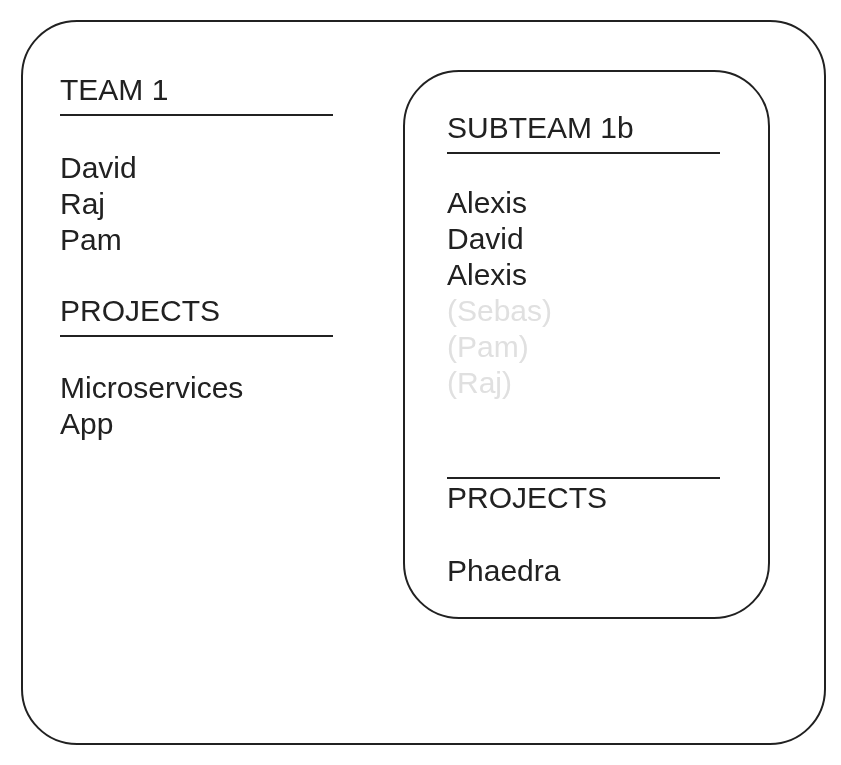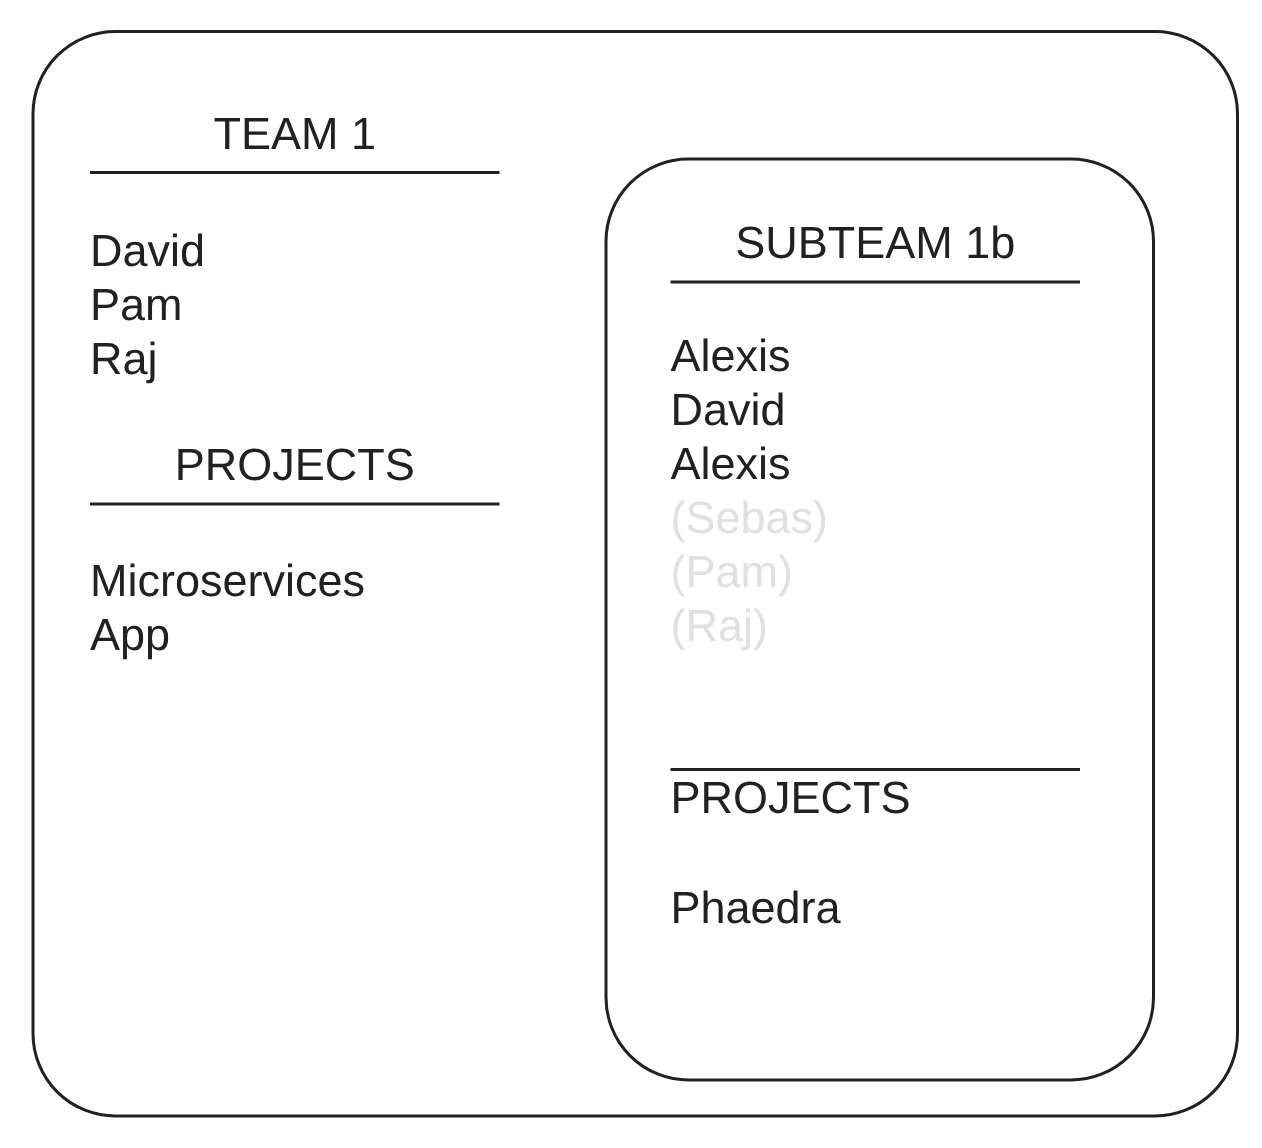--- a/index.html
+++ b/index.html
@@ -27,22 +27,21 @@
   .outer-box {
     left: 21px;
     top: 20px;
     width: 805px;
     height: 725px;
   }
   .inner-box {
     left: 380px;  
     top: 48px;    
     width: 367px;
-    height: 616px;
-    margin-top: 35px;
+    height: 549px;
   }
   .col {
     position: absolute;
     font-size: 30px;
     line-height: 36px;
   }
   .col-team {
     left: 37px;   
     top: 50px;    
     width: 300px;
@@ -50,21 +49,20 @@
   .col-subteam {
     left: 42px;   
     top: 38px;    
     width: 290px;
   }
   .heading {
     width: 273px;
     border-bottom: 2px solid var(--ink);
     padding-bottom: 6px;
     white-space: nowrap;
-    text-align: center;
   }
   .heading-overline {
     width: 273px;
     border-top: 2px solid var(--ink);
     padding-top: 1px;
     white-space: nowrap;
   }
   .member-list, .project-list {
     margin: 0;
     padding: 0;
@@ -84,22 +82,22 @@
 </head>
 <body>
 
 <div class="box outer-box">
 
   <div class="col col-team">
     <div class="heading">TEAM 1</div>
 
     <ul class="member-list">
       <li class="list-item">David</li>
+      <li class="list-item">Raj</li>
       <li class="list-item">Pam</li>
-      <li class="list-item">Raj</li>
     </ul>
 
     <div class="heading heading-projects">PROJECTS</div>
 
     <ul class="project-list">
       <li class="list-item">Microservices</li>
       <li class="list-item">App</li>
     </ul>
   </div>
 

